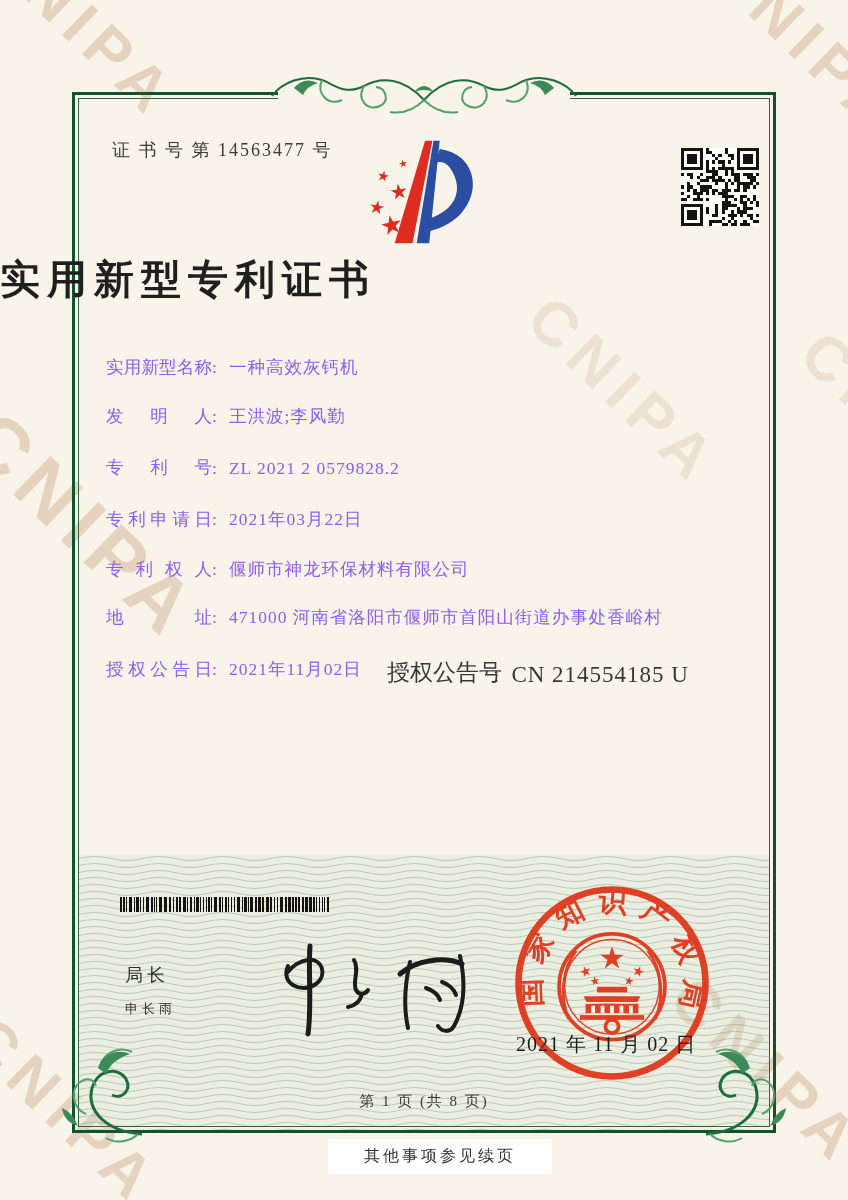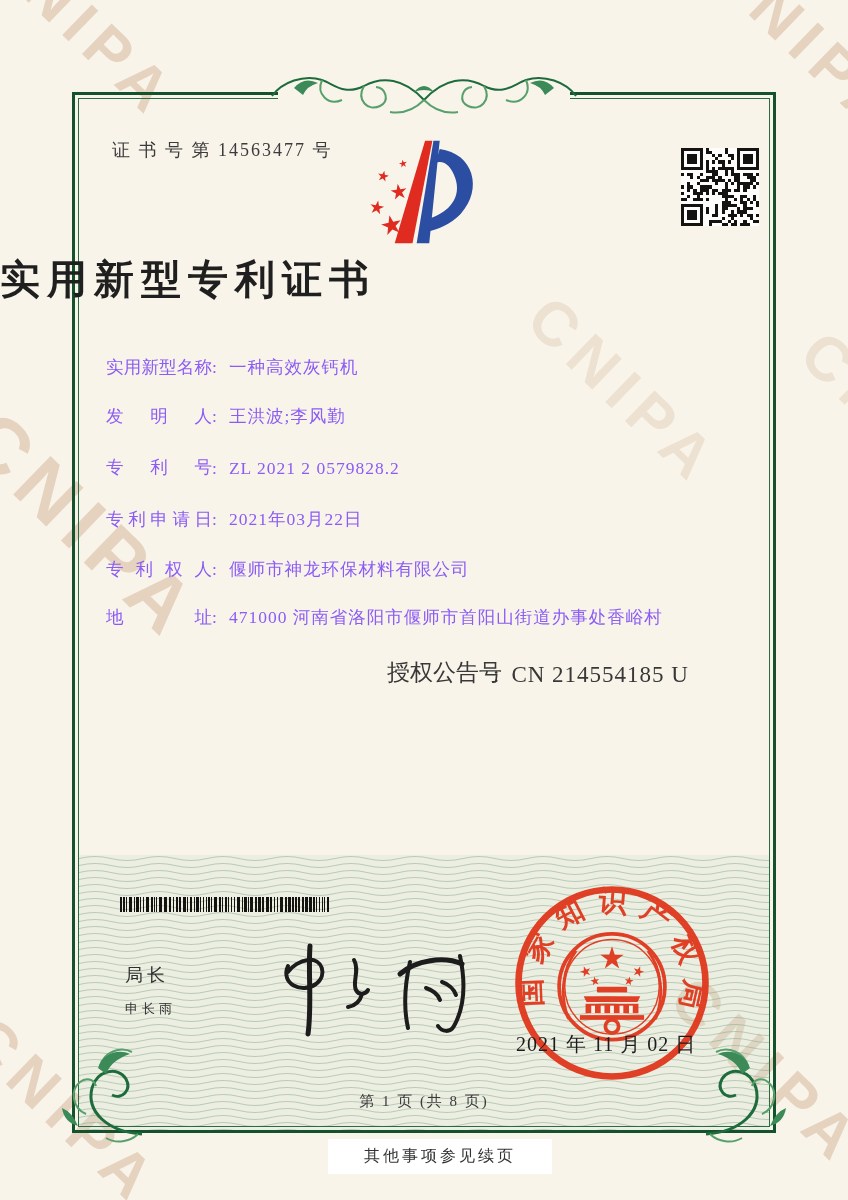--- a/index.html
+++ b/index.html
@@ -403,20 +403,23 @@
     <div class="field" style="top:507px;">
       <span class="flabel">专利申请日</span><span class="fcolon">:</span><span class="fvalue">2021年03月22日</span>
     </div>
     <div class="field" style="top:557px;">
       <span class="flabel">专利权人</span><span class="fcolon">:</span><span class="fvalue">偃师市神龙环保材料有限公司</span>
     </div>
     <div class="field" style="top:605px;">
       <span class="flabel">地址</span><span class="fcolon">:</span><span class="fvalue">471000 河南省洛阳市偃师市首阳山街道办事处香峪村</span>
     </div>
 
+    <div class="field" style="top:657px;">
+      <span class="flabel">授权公告日</span><span class="fcolon">:</span><span class="fvalue">2021年11月02日</span>
+    </div>
     <div class="grant-right">
       <span class="flabel">授权公告号</span><span class="fcolon">:</span><span class="fvalue">CN 214554185 U</span>
     </div>
 
 
     <div class="barcode">
       <svg id="barcode-svg" width="216" height="15">
           <rect x="0" y="0" width="2" height="15"></rect>
           <rect x="3" y="0" width="2" height="15"></rect>
           <rect x="6" y="0" width="1" height="15"></rect>

